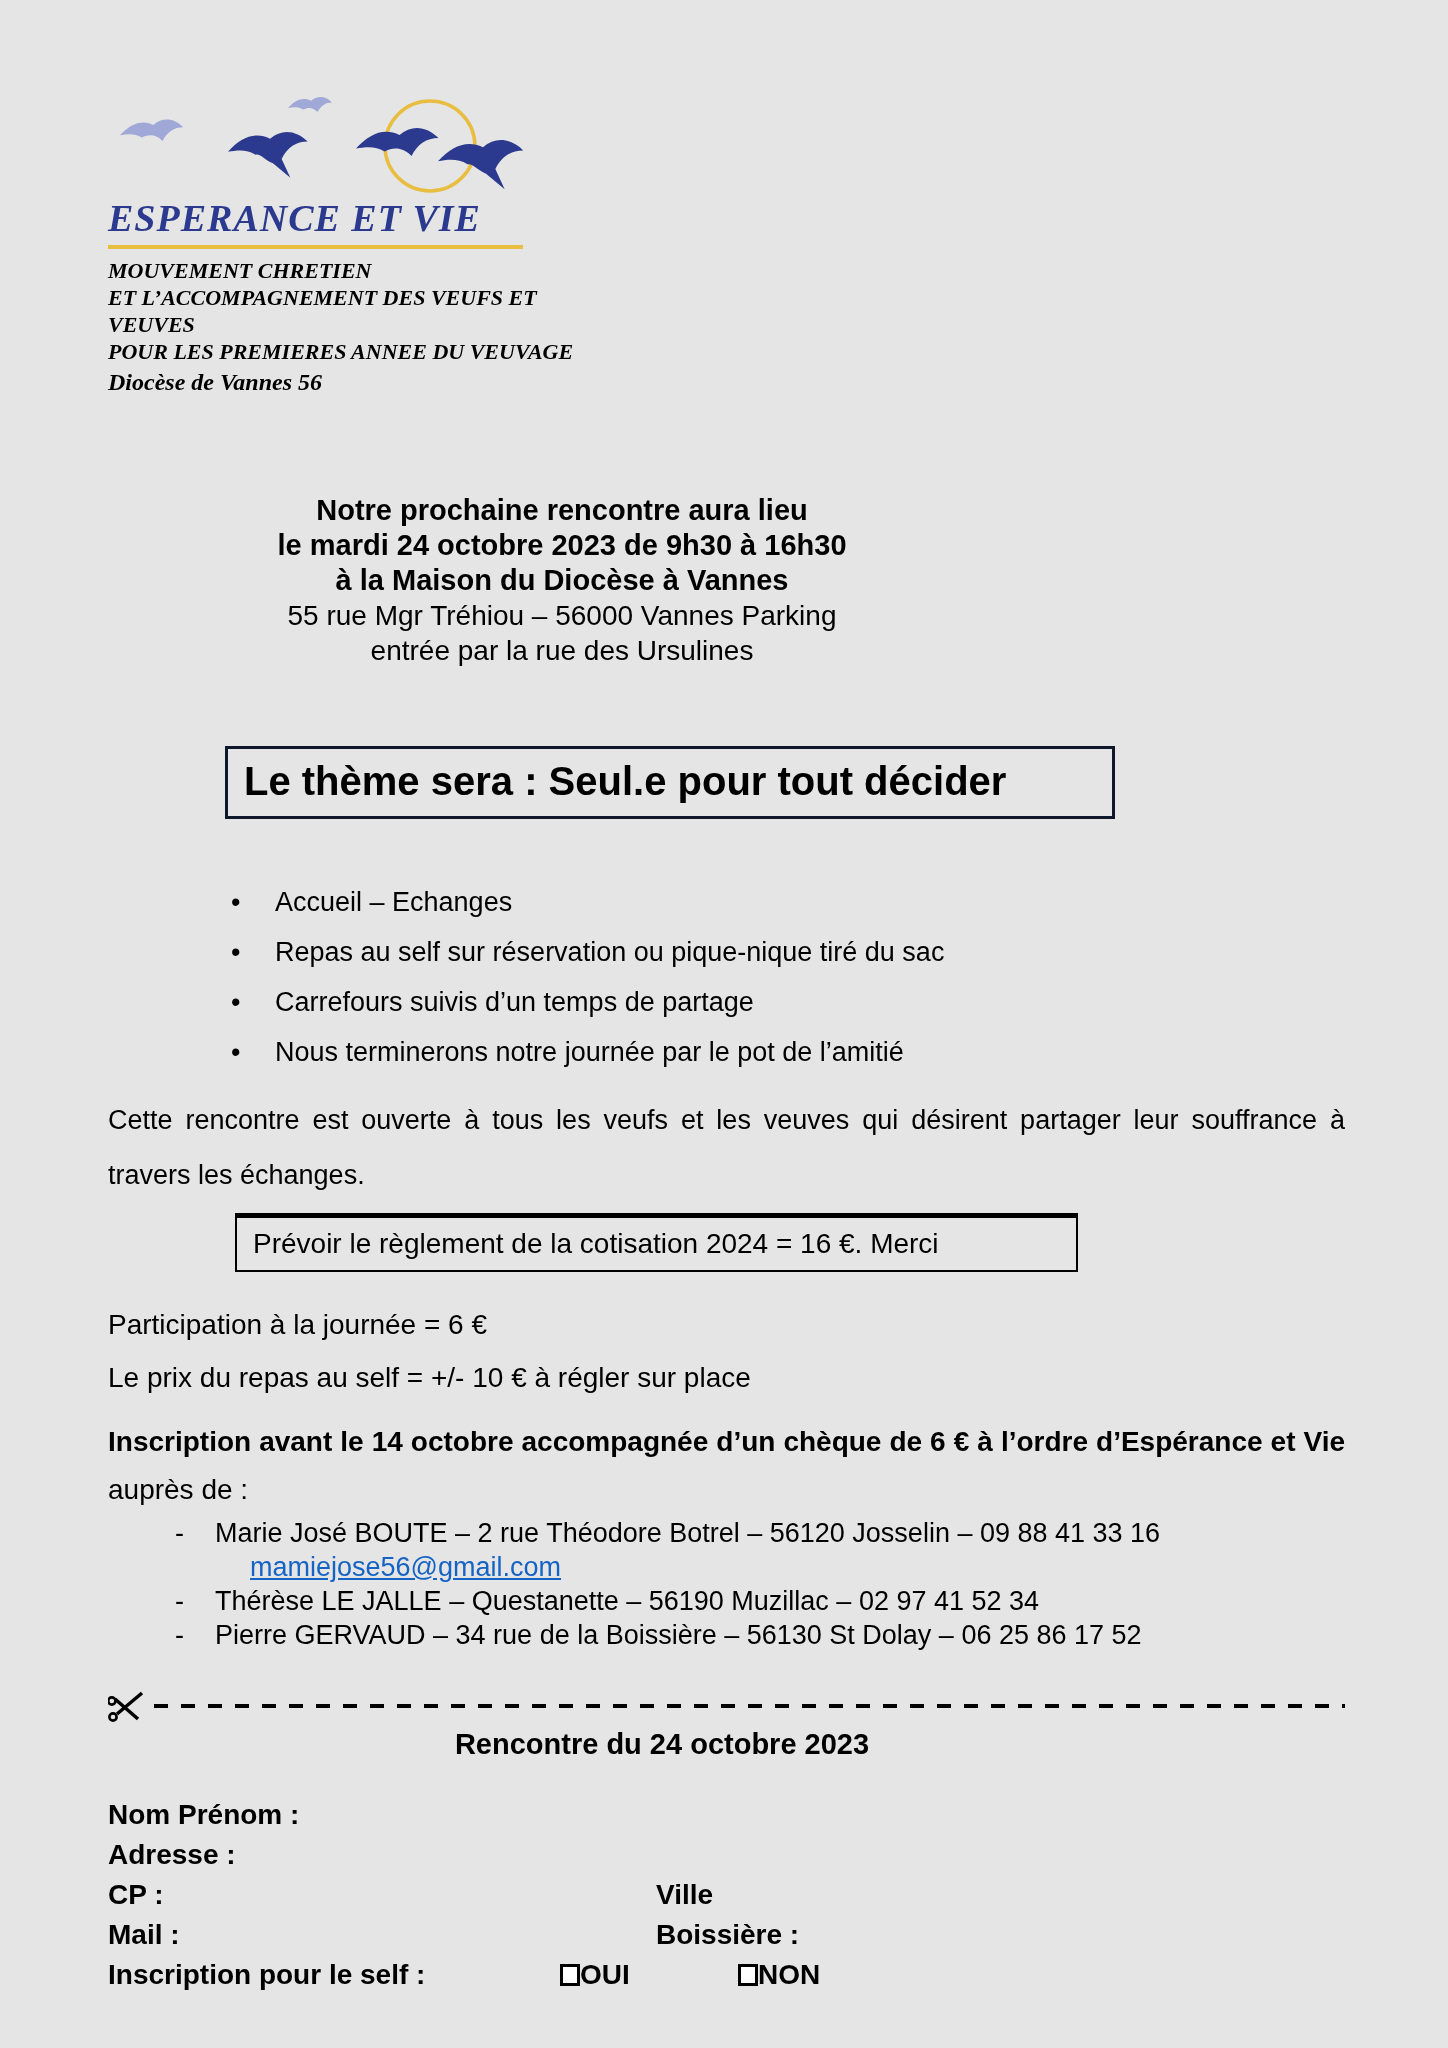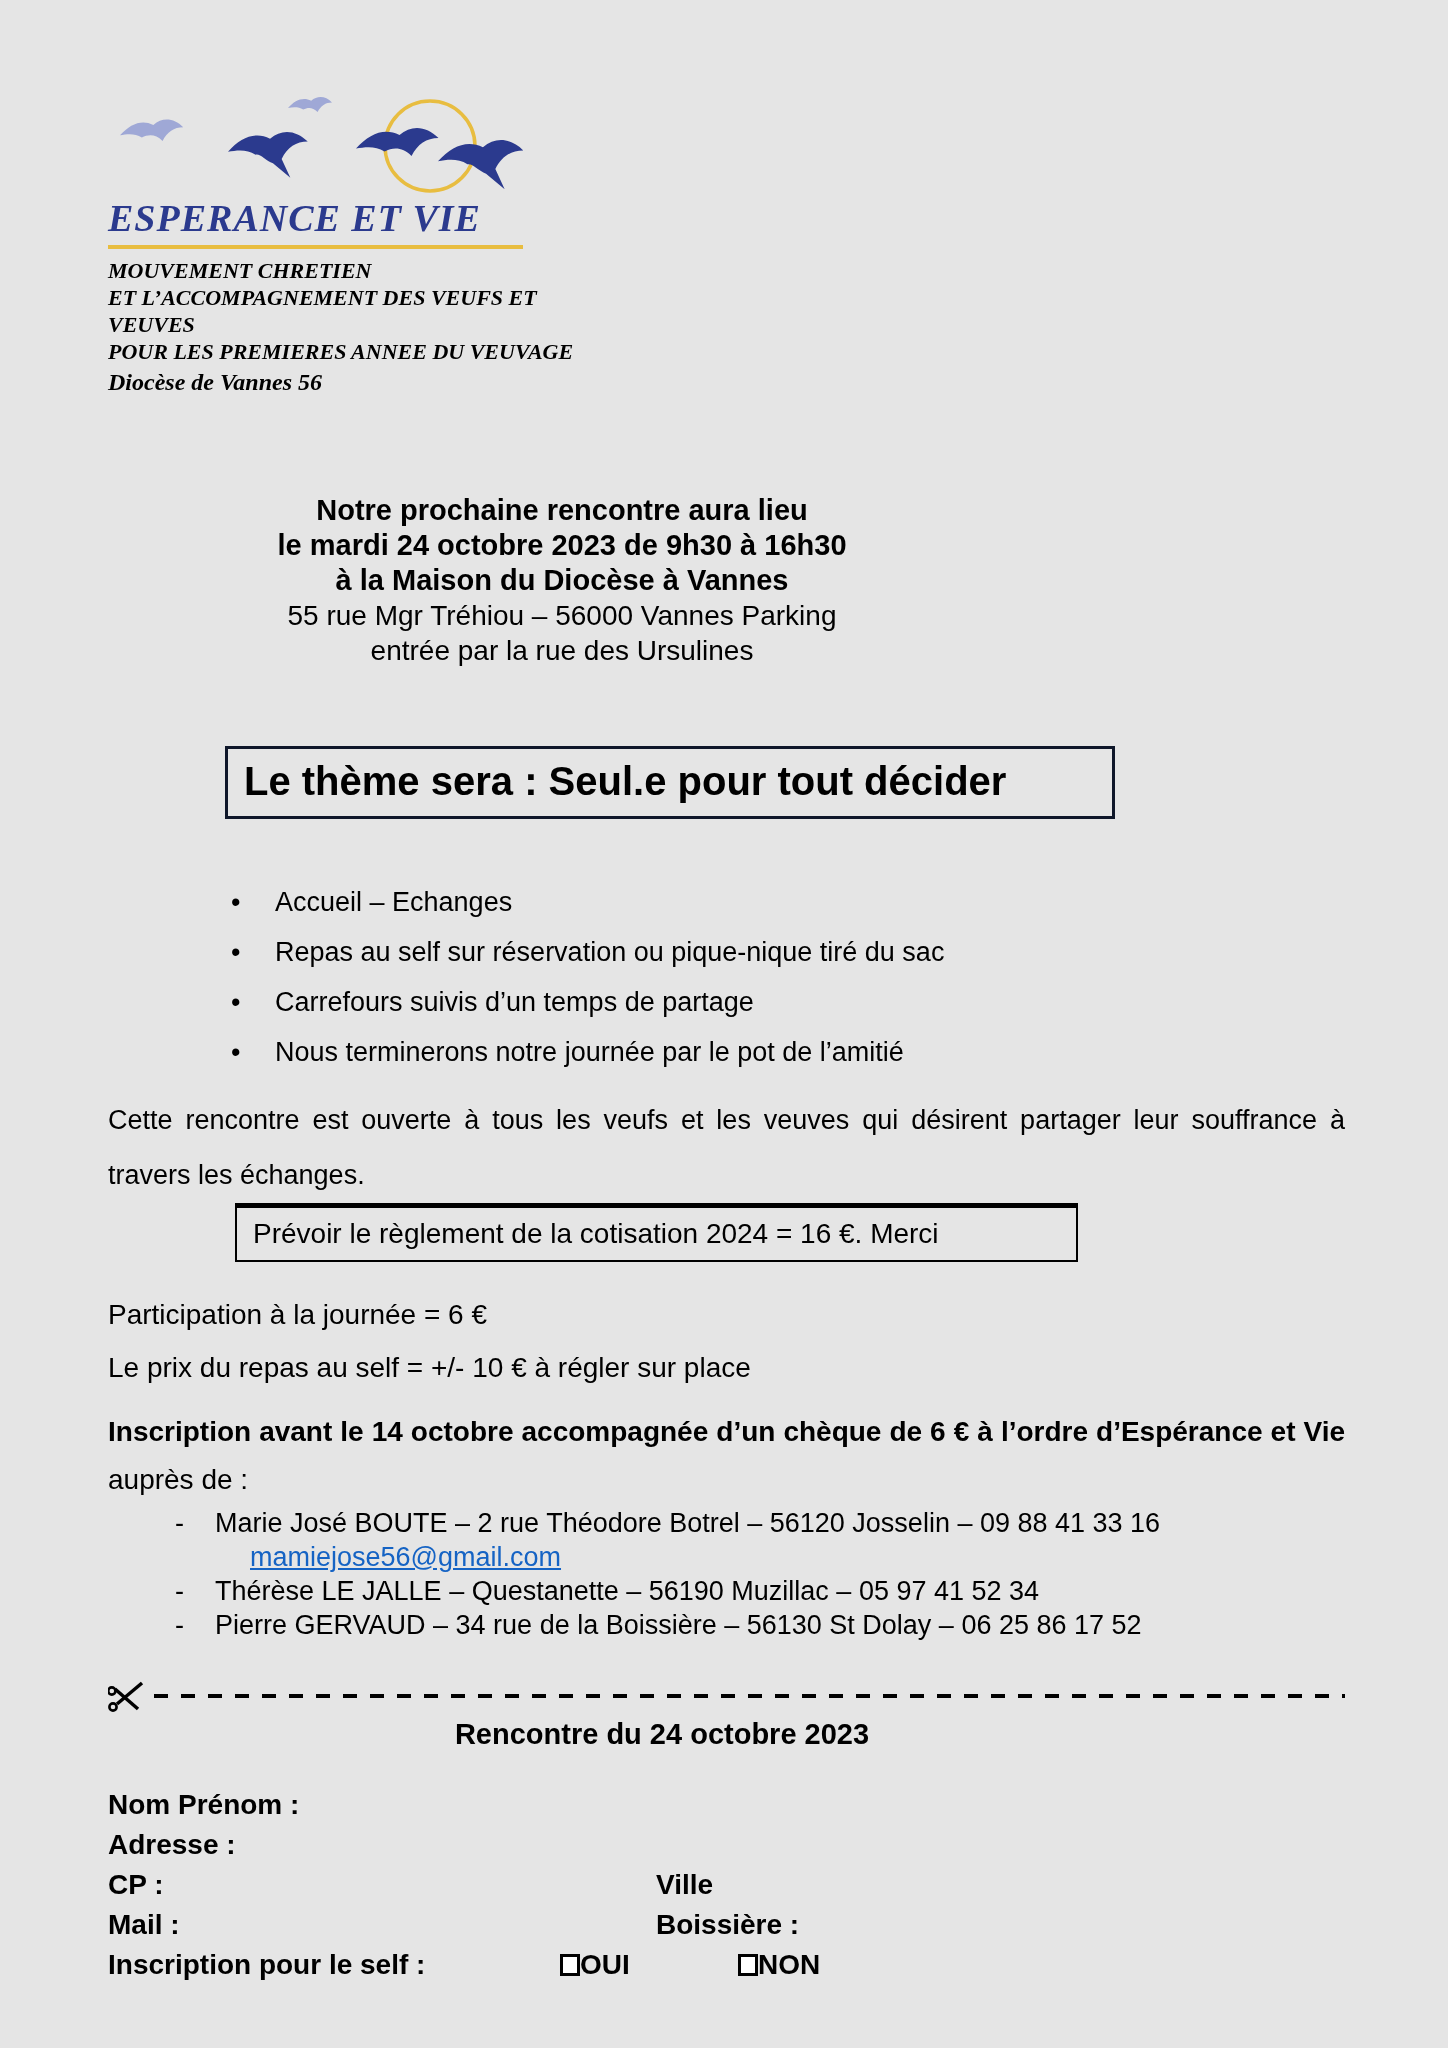--- a/index.html
+++ b/index.html
@@ -35,21 +35,21 @@
     border:3px solid #0f172a; padding:10px 16px 12px 16px;
   }
   .theme-box .t{font-size:40px; font-weight:bold; white-space:nowrap;}
   
   .agenda{margin-top:58px; padding-left:167px;}
   .agenda .item{position:relative; font-size:27px; line-height:50px;}
   .agenda .item::before{content:"•"; position:absolute; left:-44px; font-size:27px;}
   
   .intro-par{margin-top:16px; font-size:27px; line-height:55px; text-align:justify;}
   .cotis-box{
-    margin-left:127px; width:843px; box-sizing:border-box;
+    margin-top:10px; margin-left:127px; width:843px; box-sizing:border-box;
     border:2px solid #000; border-top:5px solid #000; padding:10px 16px;
   }
   .cotis-box .t{font-size:28px;}
   .pricing{margin-top:26px; font-size:28px; line-height:53px;}
   
   .registration{margin-top:14px;}
   .reg-intro{font-size:28px; line-height:48px; text-align:justify;}
   .reg-intro .b{font-weight:bold;}
   .contacts{margin-top:2px;}
   .contact{position:relative; padding-left:107px; font-size:27px; line-height:34px;}
@@ -132,21 +132,21 @@
   <div class="registration">
     <div class="reg-intro">
       <span class="b">Inscription avant le 14 octobre accompagnée d’un chèque de 6 € à l’ordre d’Espérance et Vie</span><span> auprès de :</span>
     </div>
     <div class="contacts">
       <div class="contact">
         <span>Marie José BOUTE – 2 rue Théodore Botrel – 56120 Josselin – 09 88 41 33 16</span>
         <span class="email-line"><a class="email">mamiejose56@gmail.com</a></span>
       </div>
       <div class="contact">
-        <span>Thérèse LE JALLE – Questanette – 56190 Muzillac – 05 97 41 52 34</span>
+        <span>Thérèse LE JALLE – Questanette – 56190 Muzillac – 02 97 41 52 34</span>
       </div>
       <div class="contact">
         <span>Pierre GERVAUD – 34 rue de la Boissière – 56130 St Dolay – 06 25 86 17 52</span>
       </div>
     </div>
   </div>
 
   <div class="cutrow">
     <svg class="scissors" width="36" height="32" viewBox="0 0 36 32">
       <line x1="34" y1="3" x2="9" y2="24" stroke="#000" stroke-width="3.5"></line>

